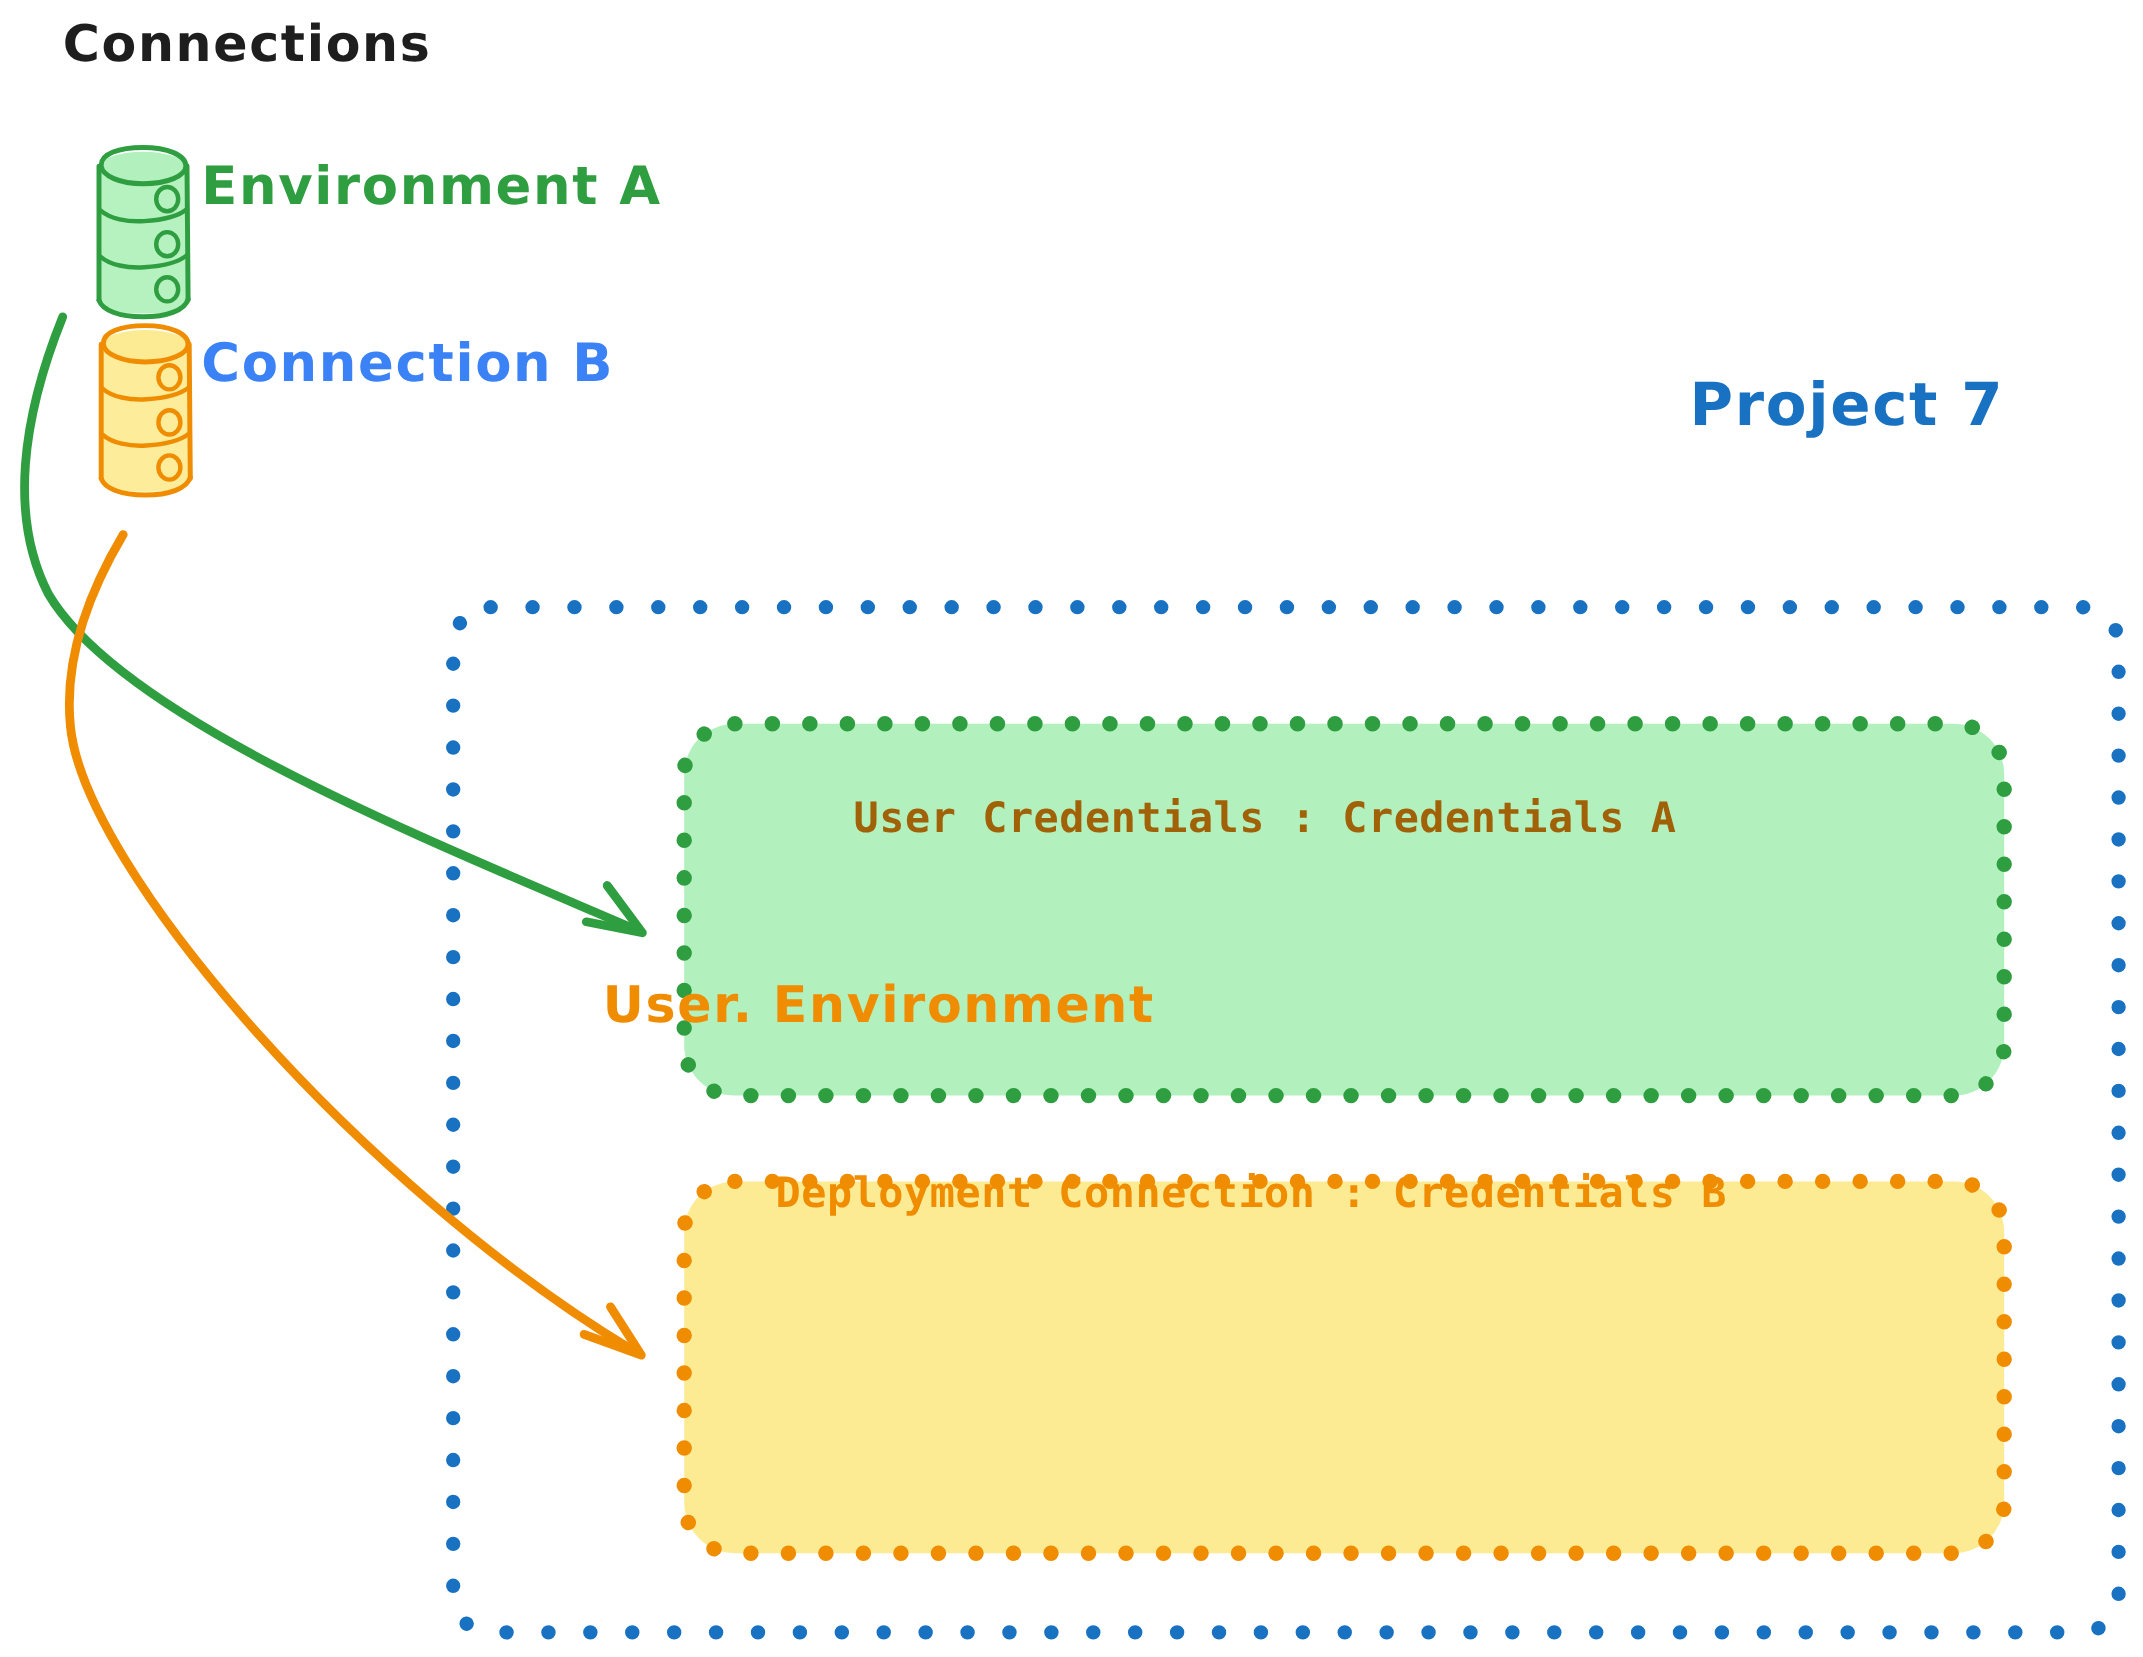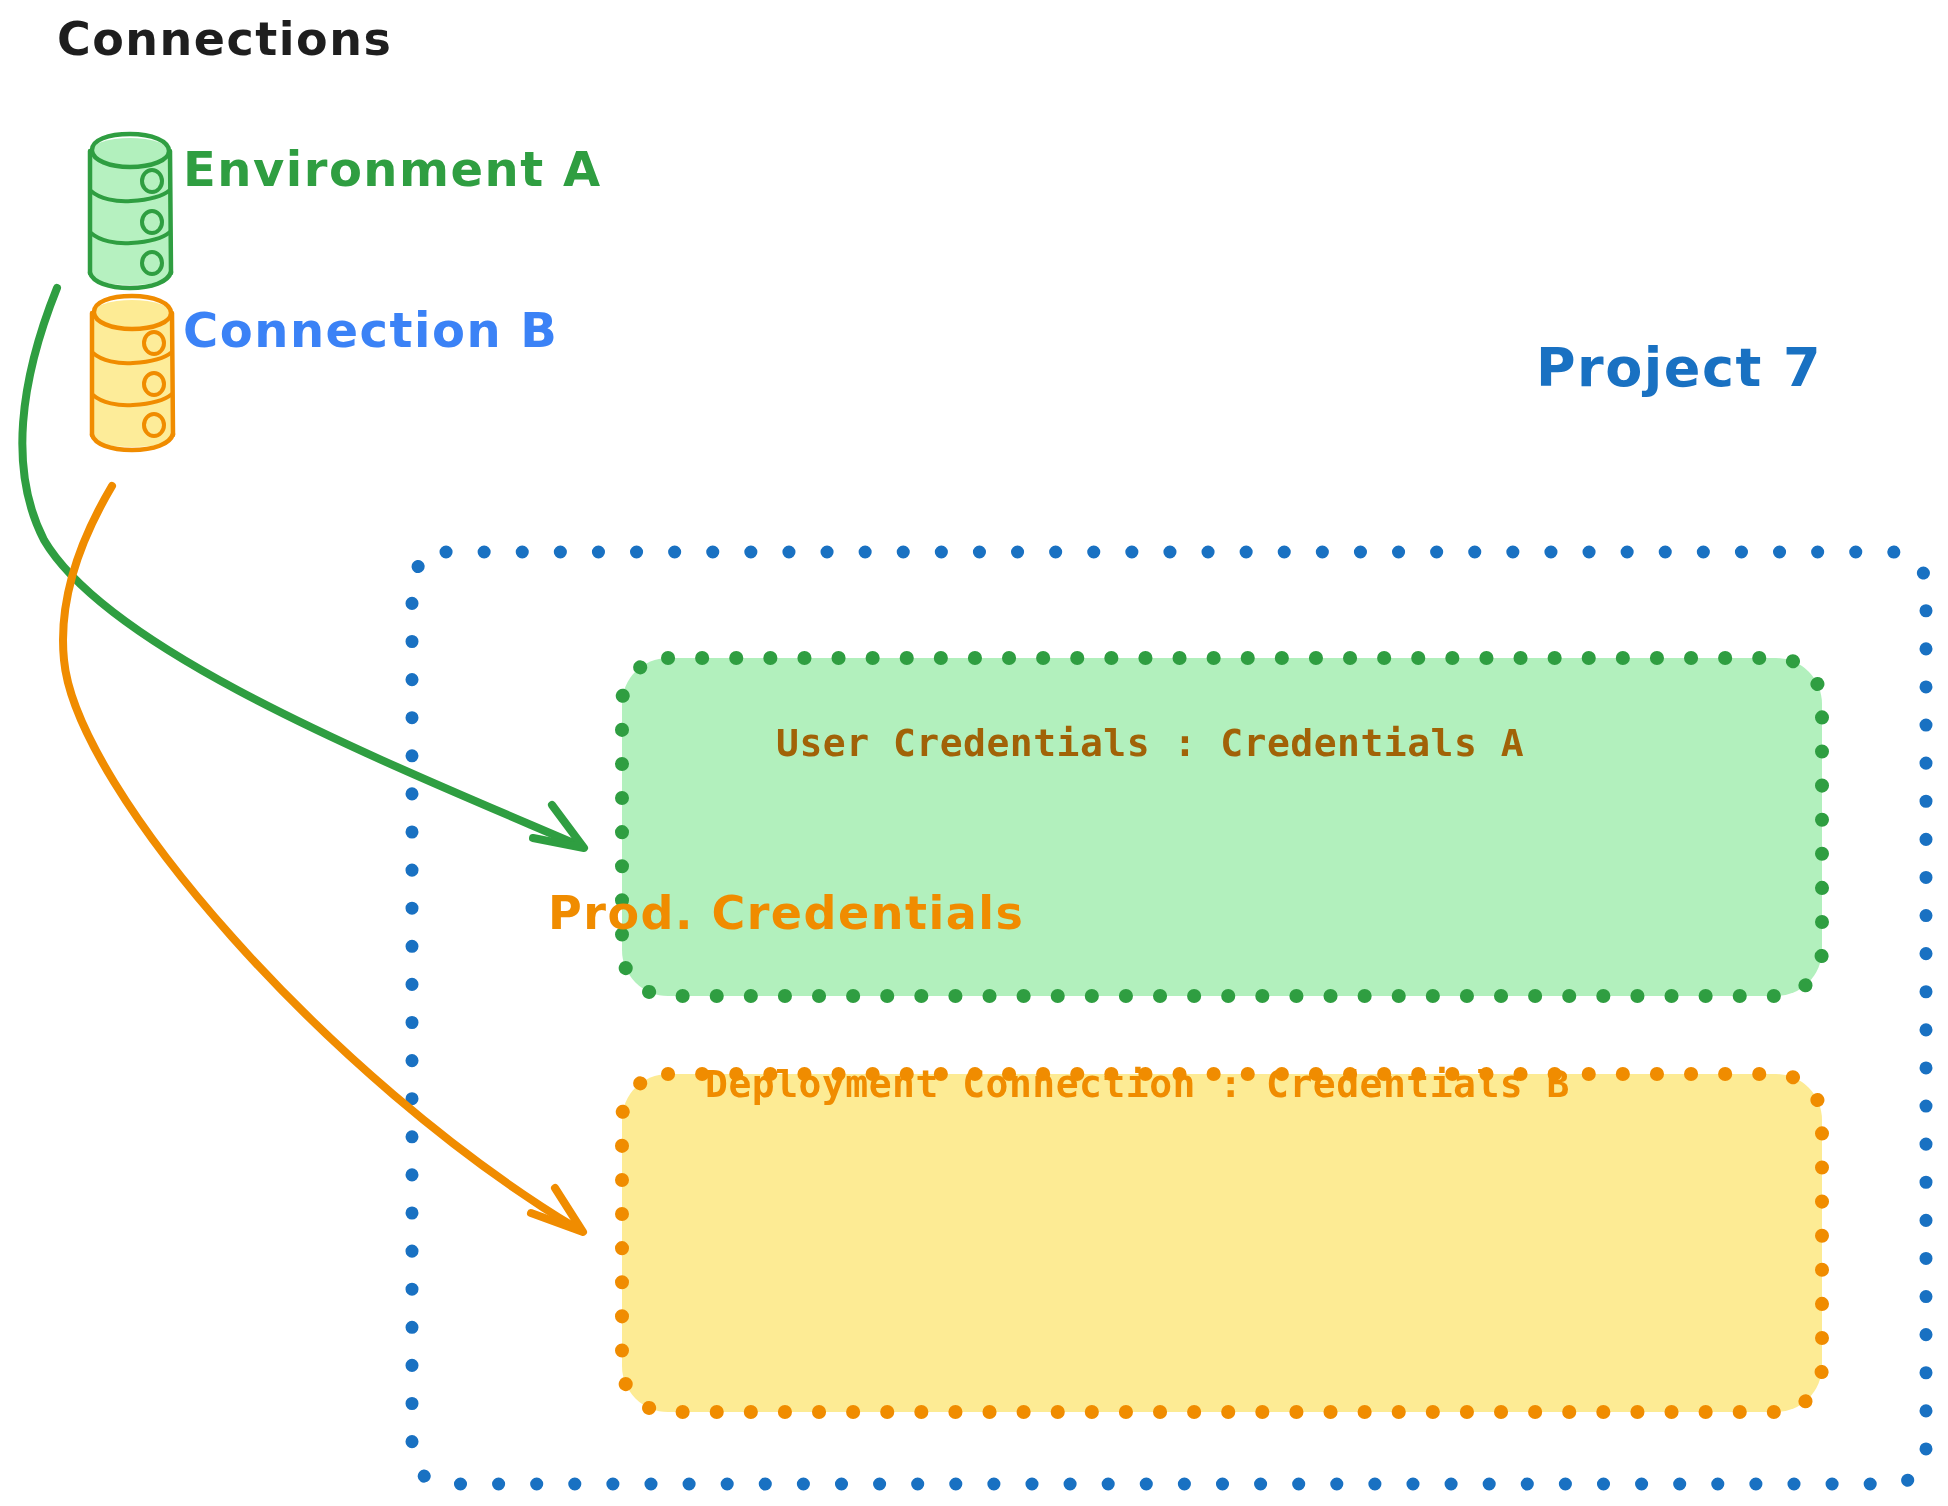--- a/index.html
+++ b/index.html
@@ -140,17 +140,17 @@
 
   <div class="txt hand" id="t-conn-a">Environment A</div>
 
   <div class="txt hand" id="t-conn-b">Connection B</div>
 
   <div class="txt hand" id="t-project">Project 7</div>
 
 
   <div class="txt mono" id="t-dev-cred">User Credentials : Credentials A</div>
 
-  <div class="txt hand" id="t-prod-title">Prod. Credentials</div>
+  <div class="txt hand" id="t-prod-title">User. Environment</div>
 
   <div class="txt mono" id="t-prod-cred">Deployment Connection : Credentials B</div>
 
 </div>
 
 </body></html>

